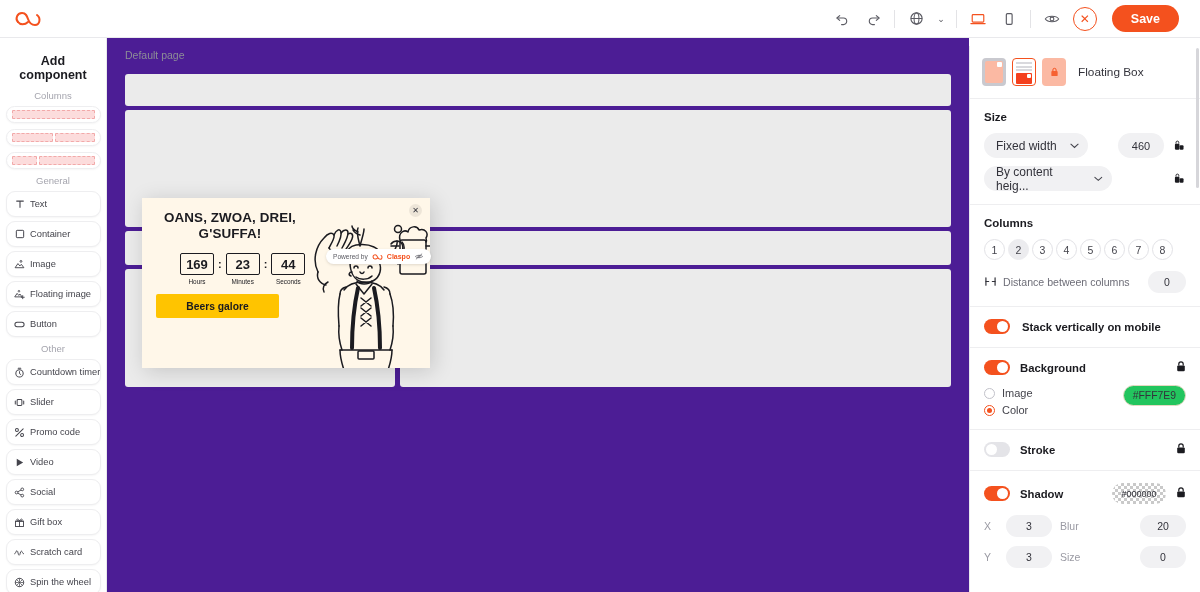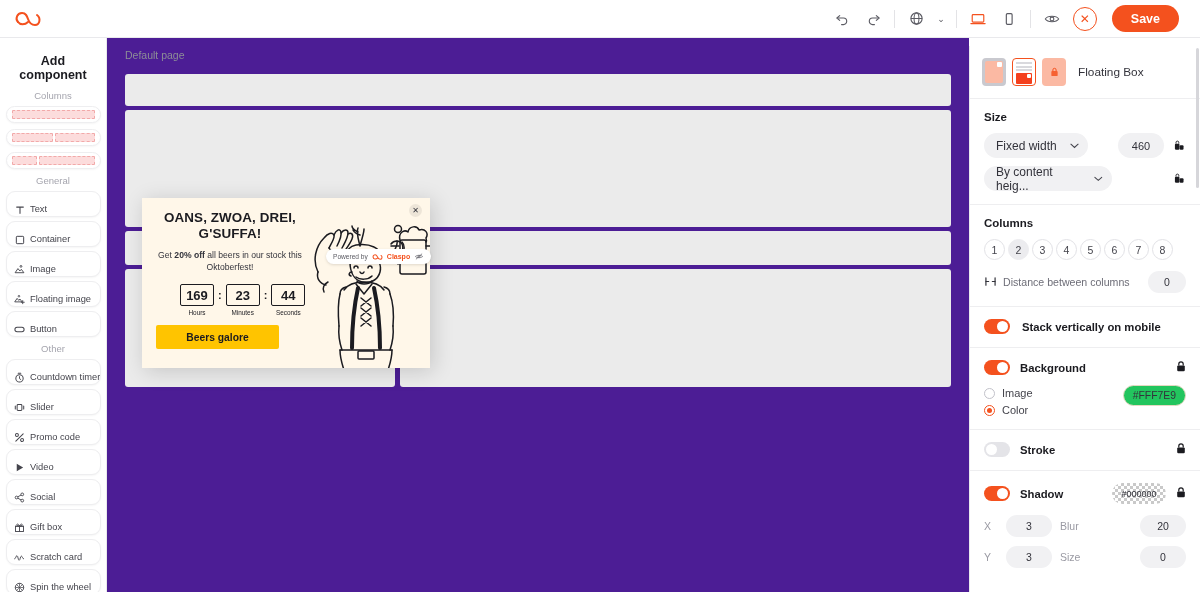--- a/index.html
+++ b/index.html
@@ -60,21 +60,21 @@
     display: flex; align-items: center; gap: 2px; padding: 0 5px;
     cursor: pointer; box-shadow: 0 1px 2px rgba(0,0,0,.04);
   }
   .col-cell {
     height: 9px; background: #fcdcdc;
     border: 1px dashed #f2a9a9; border-radius: 1px;
   }
   .sb-item {
     height: 17px; border: 1px solid #eeeef0; border-radius: 9px;
     background: #fff; margin: 0 auto 4px auto; width: 95px;
-    display: flex; align-items: flex-start; gap: 5px; padding: 12px 7px;
+    display: flex; align-items: center; gap: 5px; padding: 12px 7px;
     cursor: pointer; box-shadow: 0 1px 2px rgba(0,0,0,.04);
     font-size: 9.3px; color: #44444c; white-space: nowrap; overflow: hidden;
   }
   .sb-ico {
     width: 11px; height: 11px; flex: 0 0 11px;
     display: flex; align-items: center; justify-content: center;
     color: #44444c;
   }
   .req-btn {
     width: 95px; margin: 14px auto 0 auto; border: 1.4px solid #f4511e;
@@ -468,21 +468,20 @@
       <div style="flex:1;height:118px;"></div>
     </div>
 
     <div style="position:absolute;left:0;top:0;width:862px;height:554px;pointer-events:none;">
       <div class="popup" style="left:35px;top:160px;pointer-events:auto;">
         <div class="popup-close">✕</div>
 
         <div class="popup-left">
           <div class="pp-head">OANS, ZWOA, DREI,</div>
           <div class="pp-head">G'SUFFA!</div>
-          <div class="pp-sub"><span>Get </span><b>20% off</b><span> all beers in our stock this Oktoberfest!</span></div>
 
           <div class="cd">
             <div class="cd-unit">
               <div class="cd-box">169</div>
               <div class="cd-lbl">Hours</div>
             </div>
             <div class="cd-colon">:</div>
             <div class="cd-unit">
               <div class="cd-box">23</div>
               <div class="cd-lbl">Minutes</div>

